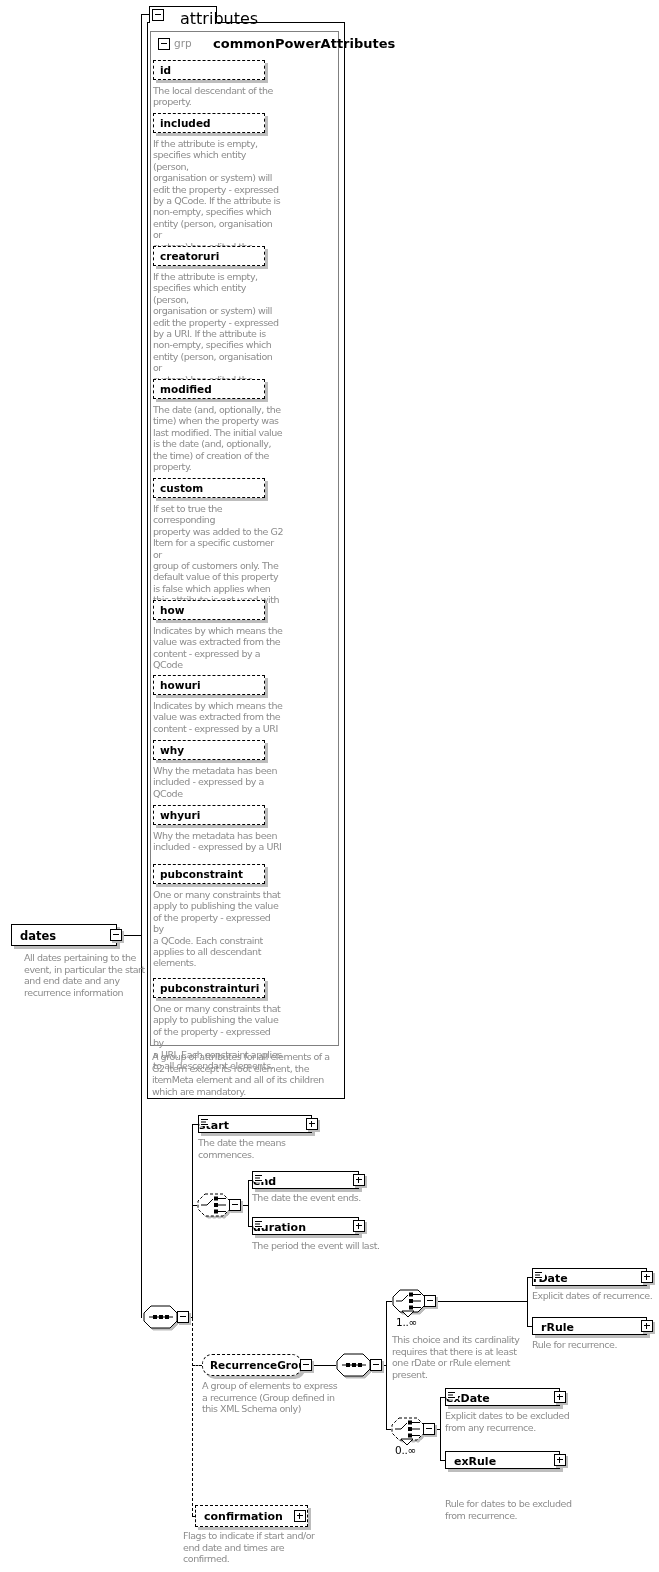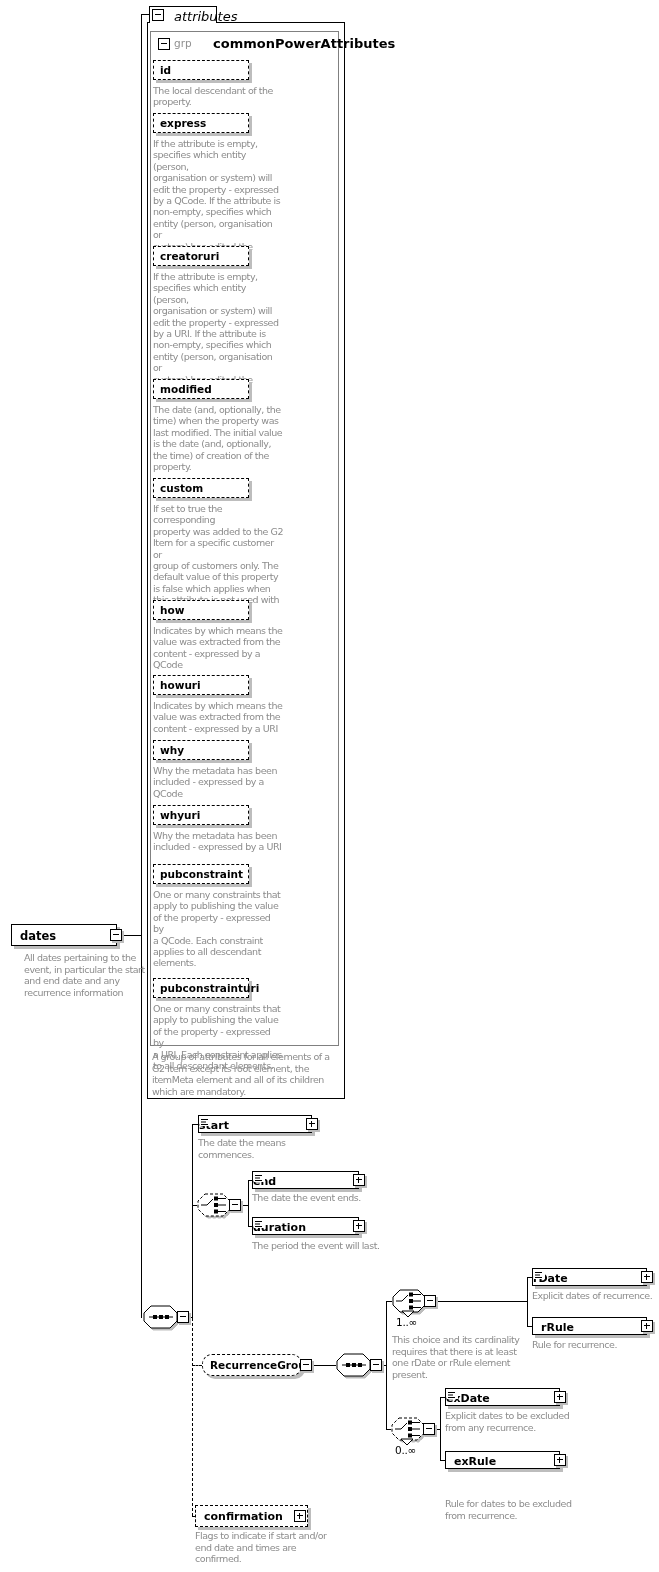--- a/index.html
+++ b/index.html
@@ -33,28 +33,28 @@
 
   
   .desc { position:absolute; color:#8c8c8c; font-size:9.5px; letter-spacing:-0.45px;
           line-height:11.5px; white-space:pre-line; }
 
   
   .outerbox { position:absolute; left:147px; top:22px; width:198px; height:1077px;
               border:1px solid #000; background:#fff; box-sizing:border-box; }
   .tab { position:absolute; left:149px; top:6px; width:68px; height:17px; background:#fff;
          border:1px solid #000; border-bottom:none; box-sizing:border-box; }
-  .tab-label { position:absolute; left:24px; top:2px; font-style:italic; font-size:13px; color:#000; }
+  .tab-label { position:absolute; left:30px; top:2px; font-size:16px; color:#000; }
   .grpbox { position:absolute; left:150px; top:31px; width:189px; height:1015px;
             border:1px solid #808080; background:#fff; box-sizing:border-box; }
   .grp-kind { position:absolute; left:23px; top:5px; font-size:10.5px; color:#909090; }
   .grp-name { position:absolute; left:44px; top:4px; font-size:13px; font-weight:bold; color:#000;margin-left:18px; }
 
   .attr-block { position:absolute; left:153px; width:130px; }
-  .attr-box { box-sizing:border-box; width:96px; border:1px dashed #000; background:#fff;
+  .attr-box { box-sizing:border-box; width:112px; border:1px dashed #000; background:#fff;
               box-shadow:3px 3px 0 #bdbdbd; font-size:10.5px; font-weight:bold; color:#000;
               padding:3px 0 3px 6px; white-space:nowrap; }
   .attr-desc { margin-top:5px; color:#8c8c8c; font-size:9.5px; letter-spacing:-0.45px;
                line-height:11.4px; white-space:pre-line; }
 
   .card { position:absolute; font-size:10.5px; color:#000; letter-spacing:-0.3px; }
   svg.icon { position:absolute; filter:drop-shadow(2px 2px 0 #bdbdbd); }
   svg.marker { position:absolute; }
 </style>
 </head>
@@ -101,21 +101,21 @@
     <span class="grp-kind">grp</span>
     <span class="grp-name">commonPowerAttributes</span>
   </div>
 
   <div class="attr-block" style="top:60px;">
     <div class="attr-box">id</div>
     <div class="attr-desc">The local descendant of the
 property.</div>
   </div>
   <div class="attr-block" style="top:113px;">
-    <div class="attr-box">express</div>
+    <div class="attr-box">included</div>
     <div class="attr-desc">If the attribute is empty,
 specifies which entity (person,
 organisation or system) will
 edit the property - expressed
 by a QCode. If the attribute is
 non-empty, specifies which
 entity (person, organisation or
 system) has edited the
 property.</div>
   </div>
@@ -260,20 +260,23 @@
         </svg></span>
     <span>duration</span>
   </div>
   <div class="pm plus" style="left:353px;top:1220px;"></div>
   <div class="desc" style="left:252px;top:1240px;">The period the event will last.</div>
 
   <div class="ebox rground" style="left:202px;top:1354px;width:100px;height:22px;">
     <span>RecurrenceGroup</span>
   </div>
   <div class="pm" style="left:300px;top:1359px;"></div>
+  <div class="desc" style="left:202px;top:1380px;">A group of elements to express
+a recurrence (Group defined in
+this XML Schema only)</div>
 
   <svg class="icon" style="left:336px;top:1353px;" width="36" height="24">
     <polygon points="8,1 27,1 34,8 34,16 27,23 8,23 1,16 1,8" fill="#fff" stroke="#000"></polygon>
     <line x1="6" y1="12" x2="30" y2="12" stroke="#000"></line>
     <rect x="10" y="10" width="4" height="4" fill="#000"></rect>
     <rect x="16" y="10" width="4" height="4" fill="#000"></rect>
     <rect x="22" y="10" width="4" height="4" fill="#000"></rect>
   </svg>
   <div class="pm" style="left:370px;top:1359px;"></div>
 
@@ -348,17 +351,17 @@
     <span>exRule</span>
   </div>
   <div class="pm plus" style="left:554px;top:1454px;"></div>
   <div class="desc" style="left:445px;top:1473px;margin-top:25px;">Rule for dates to be excluded
 from recurrence.</div>
 
   <div class="ebox dashedbox" style="left:195px;top:1505px;width:113px;height:22px;padding-top:4px;">
     <span>confirmation</span>
   </div>
   <div class="pm plus flat" style="left:294px;top:1510px;"></div>
-  <div class="desc" style="left:195px;top:1530px;">Flags to indicate if start and/or
+  <div class="desc" style="left:183px;top:1530px;">Flags to indicate if start and/or
 end date and times are
 confirmed.</div>
 
 </div>
 
 </body></html>

